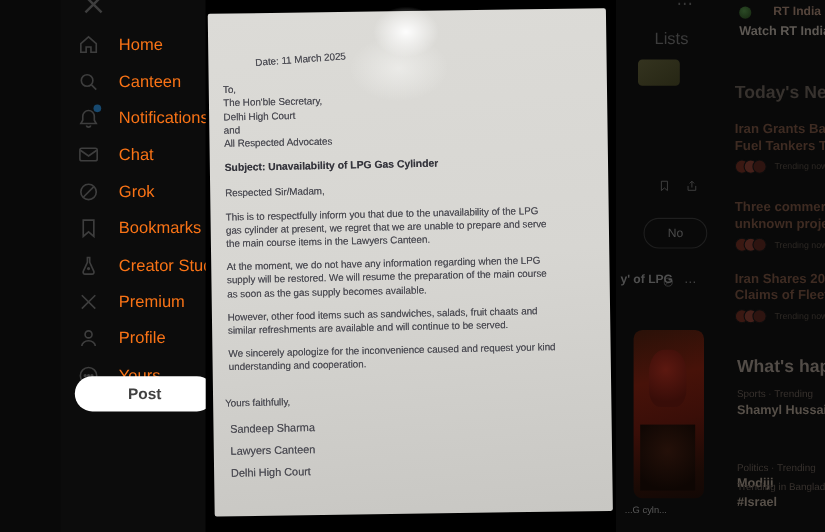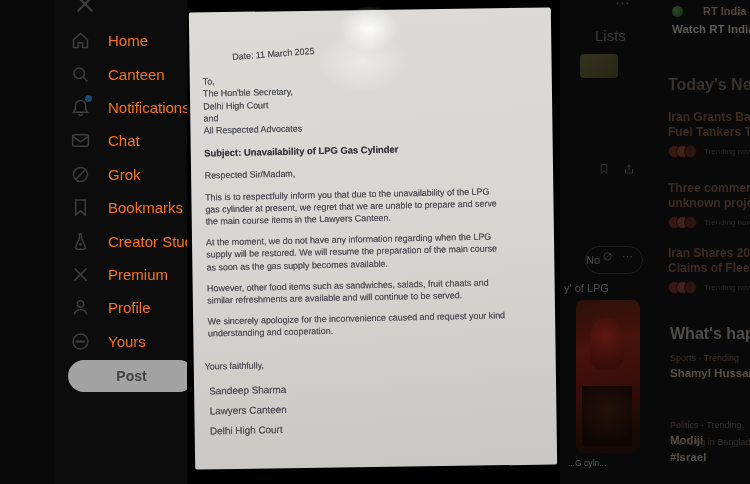--- a/index.html
+++ b/index.html
@@ -12,22 +12,22 @@
   
   .side-bg{position:absolute;left:55px;top:0;width:132px;height:484px;background:#0c0c0c;}
   .xlogo{position:absolute;left:74px;top:-7px;color:#3e3e3e;}
   .nav{position:absolute;left:70px;top:24px;display:flex;flex-direction:column;}
   .nav-row{height:33.4px;display:flex;align-items:center;gap:17px;cursor:pointer;}
   .nav-ic{width:21px;height:21px;position:relative;flex:0 0 21px;display:flex;align-items:center;justify-content:center;}
   .nav-ic svg{stroke:#3e3e3e;fill:none;stroke-width:1.7;width:21px;height:21px;}
   .nav-lbl{font-size:15px;color:#f97316;white-space:nowrap;}
   .badge{position:absolute;right:-1px;top:-2px;width:7px;height:7px;border-radius:50%;}
   .post-btn{
-    position:absolute;left:68px;top:360px;width:127px;height:32px;border-radius:16px;
-    background:#a3a3a3;color:#414141;font-size:14px;font-weight:bold;
+    position:absolute;left:68px;top:342px;width:127px;height:32px;border-radius:16px;
+    background:#ffffff;color:#414141;font-size:14px;font-weight:bold;
     display:flex;align-items:center;justify-content:center;cursor:pointer;
   }
   
   .lightbox{position:absolute;left:187px;top:0;width:373px;height:484px;background:#000;overflow:hidden;z-index:5;}
   .paper{
     position:absolute;left:5px;top:10px;width:362px;height:457px;
     background:linear-gradient(176deg,#dcdbd7 0%,#d7d6d2 50%,#c8c7c3 100%);
     transform:rotate(-0.8deg);transform-origin:center;border-radius:2px;
   }
   .glare{position:absolute;left:150px;top:-4px;width:60px;height:46px;
@@ -47,26 +47,26 @@
   .l-sig div{margin-top:8px;}
   
   .mid{position:absolute;left:560px;top:0;width:100px;height:484px;color:#3c3c3c;}
   .mid .more-top{position:absolute;left:55px;top:-6px;font-size:15px;letter-spacing:1px;color:#383838;cursor:pointer;}
   .mid .lists{position:absolute;left:35px;top:27px;font-size:15px;}
   .mid .ythumb{position:absolute;left:20px;top:54px;width:38px;height:24px;border-radius:4px;
     background:linear-gradient(145deg,#34331f,#262614);}
   .mid .act{position:absolute;display:flex;gap:13px;left:38px;top:163px;}
   .mid .act svg{width:12px;height:12px;stroke:#454545;fill:none;stroke-width:1.6;cursor:pointer;}
   .mid .no-pill{position:absolute;left:25px;top:198px;width:58px;height:28px;border:1px solid #1f1f1f;
-    border-radius:14px;display:flex;align-items:center;
-    font-size:11px;color:#4a4a4a;cursor:pointer;margin-top:48px;}
+    border-radius:14px;display:flex;align-items:center;justify-content:center;
+    font-size:11px;color:#4a4a4a;cursor:pointer;}
   .mid .grok-row{position:absolute;left:42px;top:250px;display:flex;gap:9px;align-items:center;}
   .mid .grok-row svg{width:11px;height:11px;stroke:#454545;fill:none;stroke-width:1.5;cursor:pointer;}
   .mid .grok-row .dots{font-size:11px;color:#454545;letter-spacing:1px;cursor:pointer;}
-  .mid .frag{position:absolute;left:4px;top:282px;font-size:11px;color:#4f4f4f;font-weight:normal;}
+  .mid .frag{position:absolute;left:4px;top:248px;font-size:11px;color:#4f4f4f;font-weight:bold;}
   .mid .photo{position:absolute;left:16px;top:300px;width:64px;height:153px;border-radius:8px;overflow:hidden;
     background:linear-gradient(165deg,#2a1108 0%,#471209 30%,#3a0e08 55%,#1a0a05 85%,#120805 100%);}
   .mid .photo::before{content:"";position:absolute;left:14px;top:18px;width:34px;height:52px;border-radius:40% 40% 30% 30%;
     background:radial-gradient(circle at 45% 35%,#5c1810,#380d08 75%);}
   .mid .photo::after{content:"";position:absolute;left:6px;top:86px;width:50px;height:60px;
     background:radial-gradient(circle at 50% 40%,#241009,#0e0603 80%);}
   .mid .caption{position:absolute;left:8px;top:458px;font-size:8.5px;color:#5a5a5a;}
   
   .rail{position:absolute;left:655px;top:0;width:95px;height:484px;}
   .rail .live{position:absolute;left:17px;top:5px;display:flex;align-items:center;gap:20px;white-space:nowrap;cursor:pointer;}

